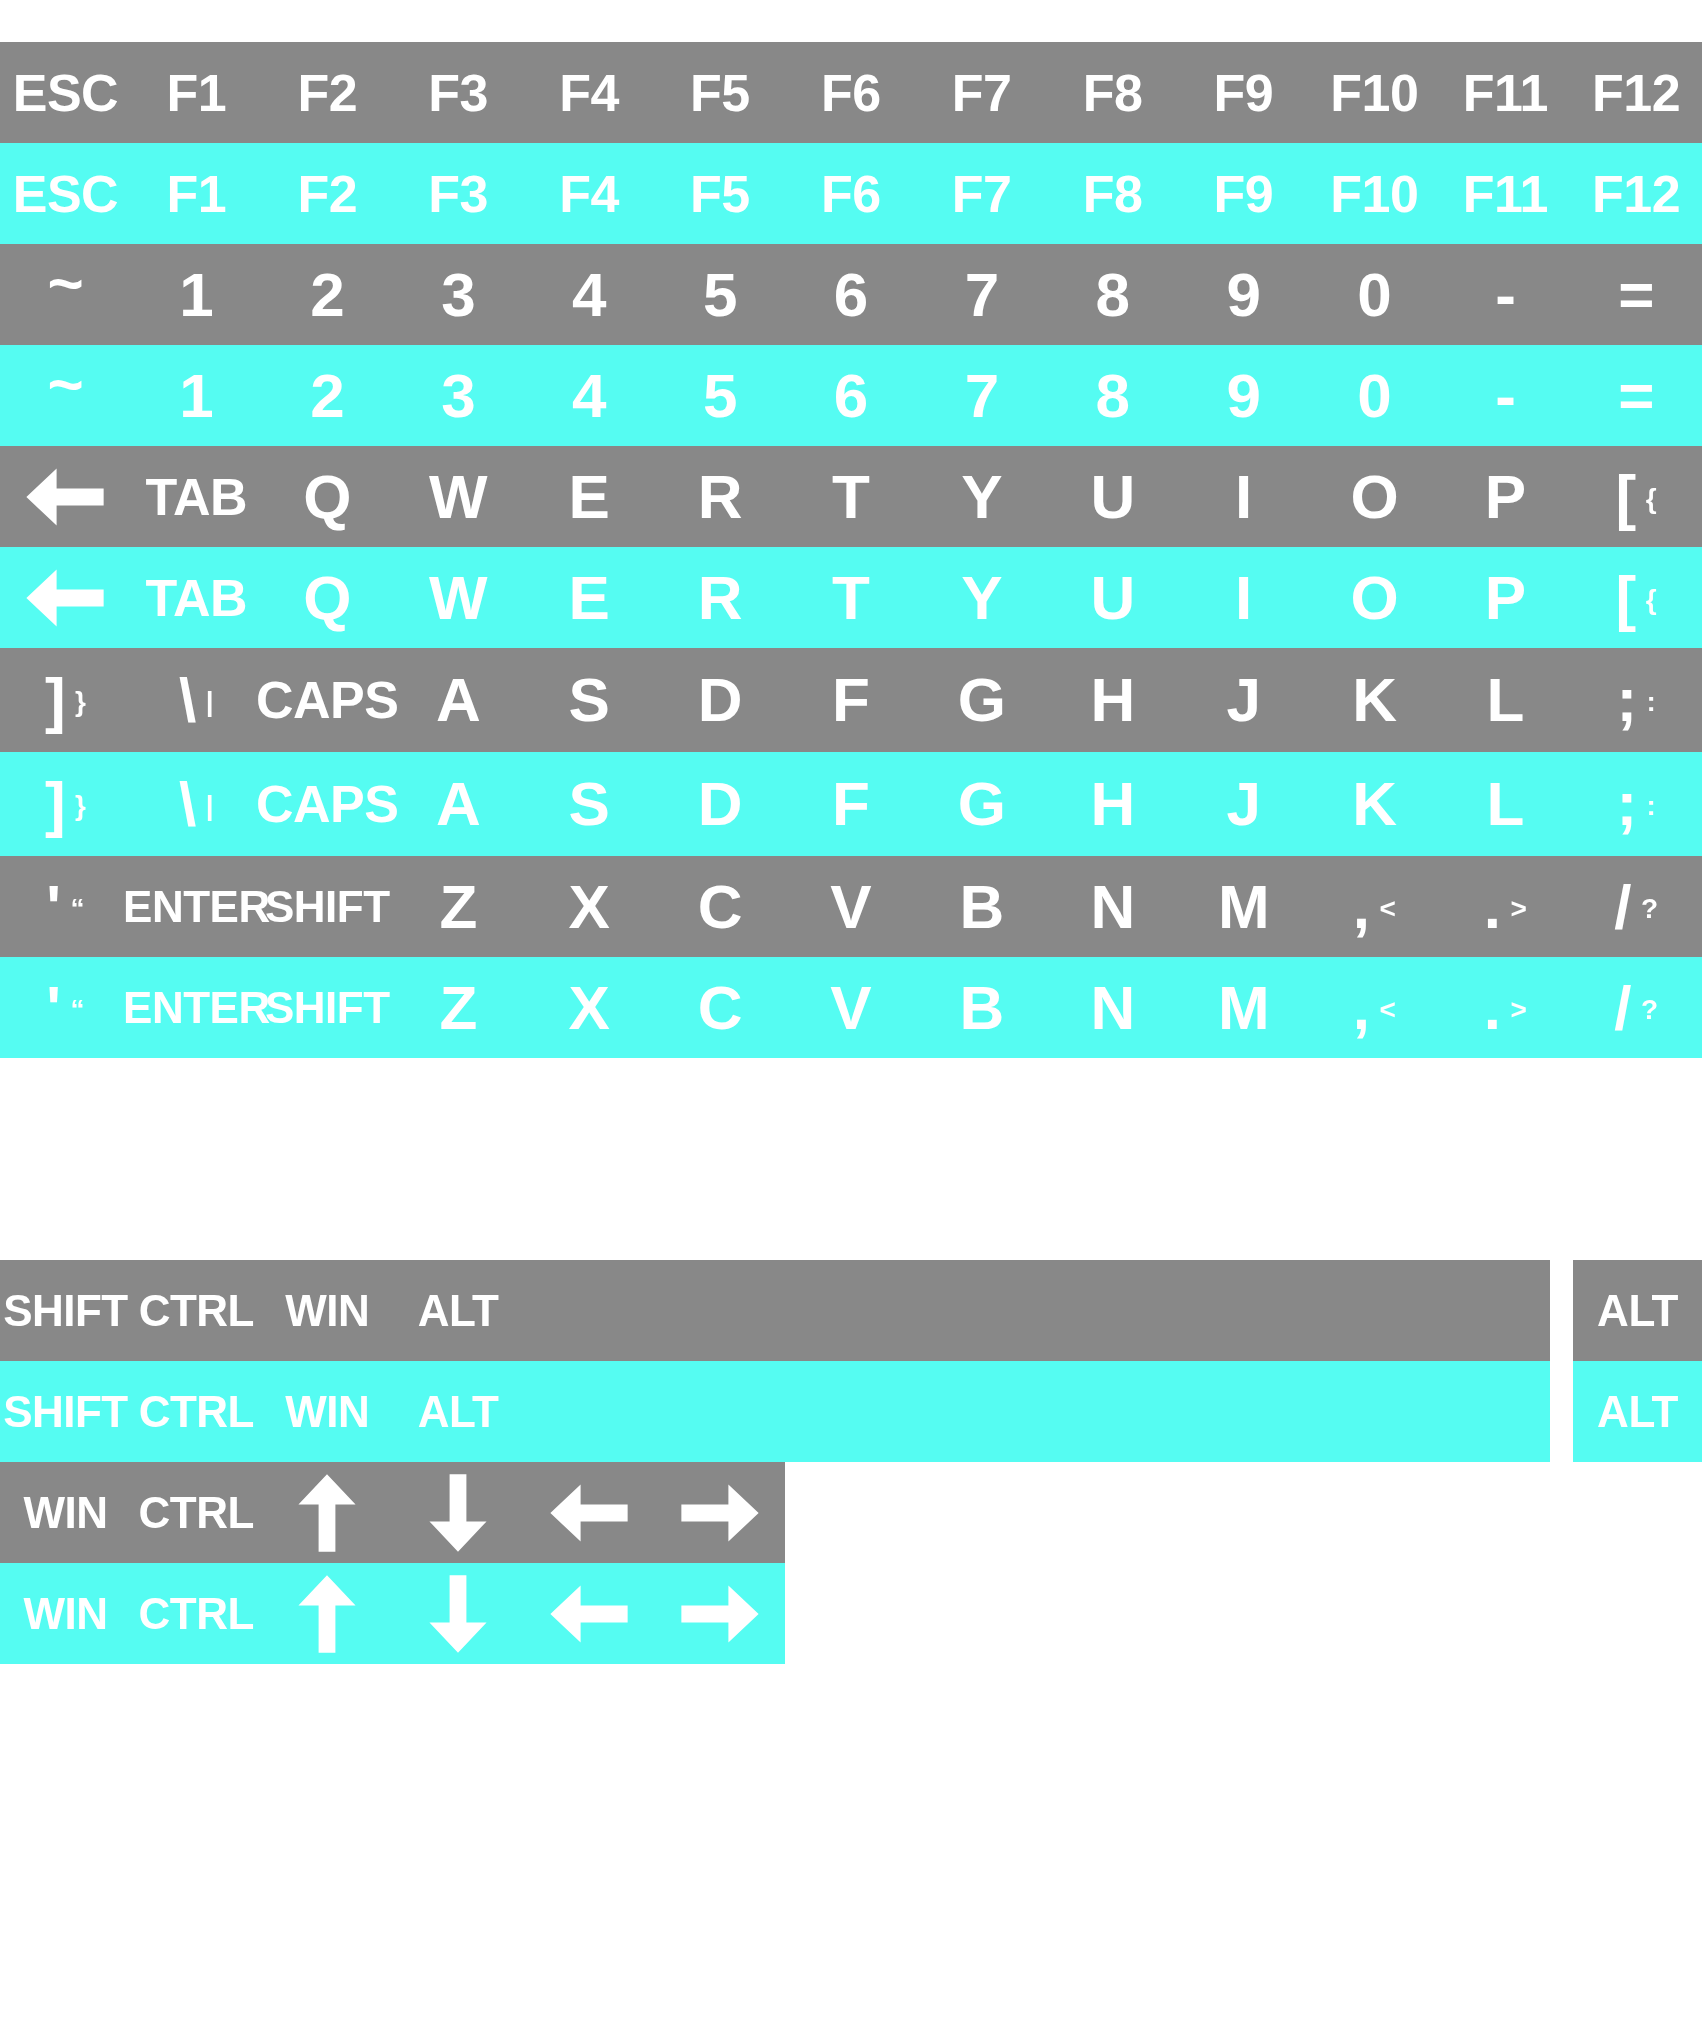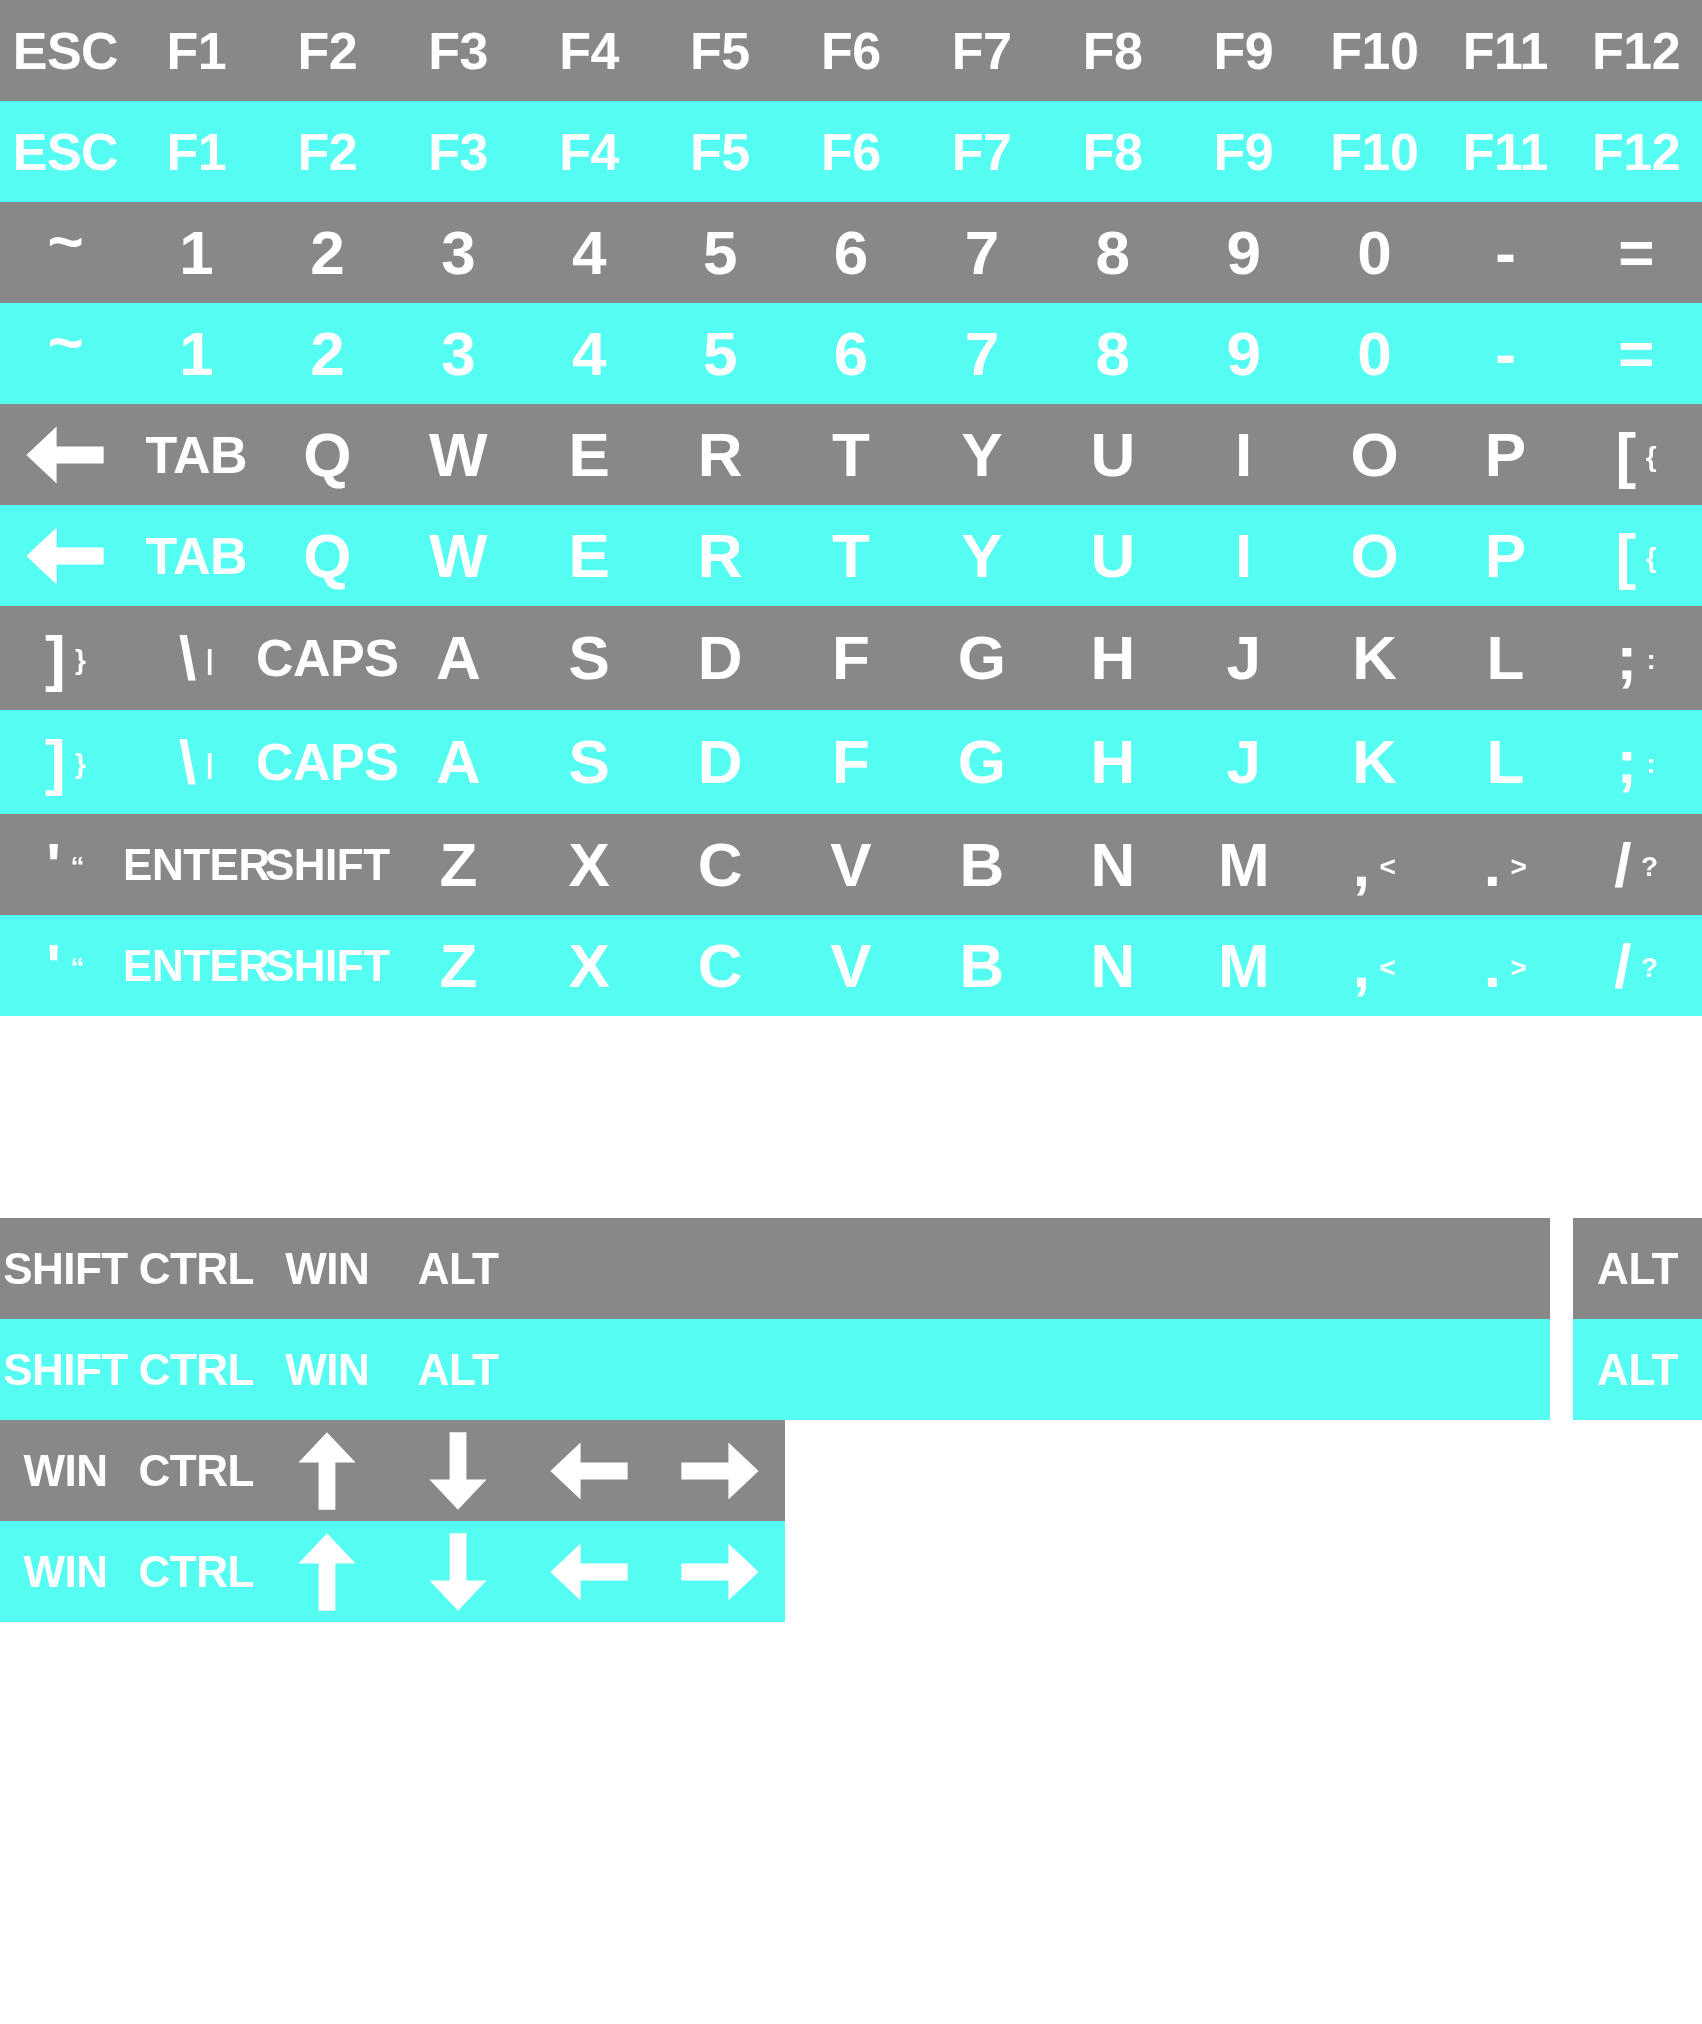--- a/index.html
+++ b/index.html
@@ -21,20 +21,21 @@
     background: #ffffff;
   }
 
   
   .key-row {
     position: absolute;
     left: 0;
     display: flex;
     align-items: center;
     box-sizing: border-box;
+    margin-top: 42px;
   }
   .row-gray  { background: #888888; }
   .row-cyan  { background: #55FCF2; }
 
   
   .key {
     position: relative;
     height: 100%;
     display: flex;
     align-items: center;

